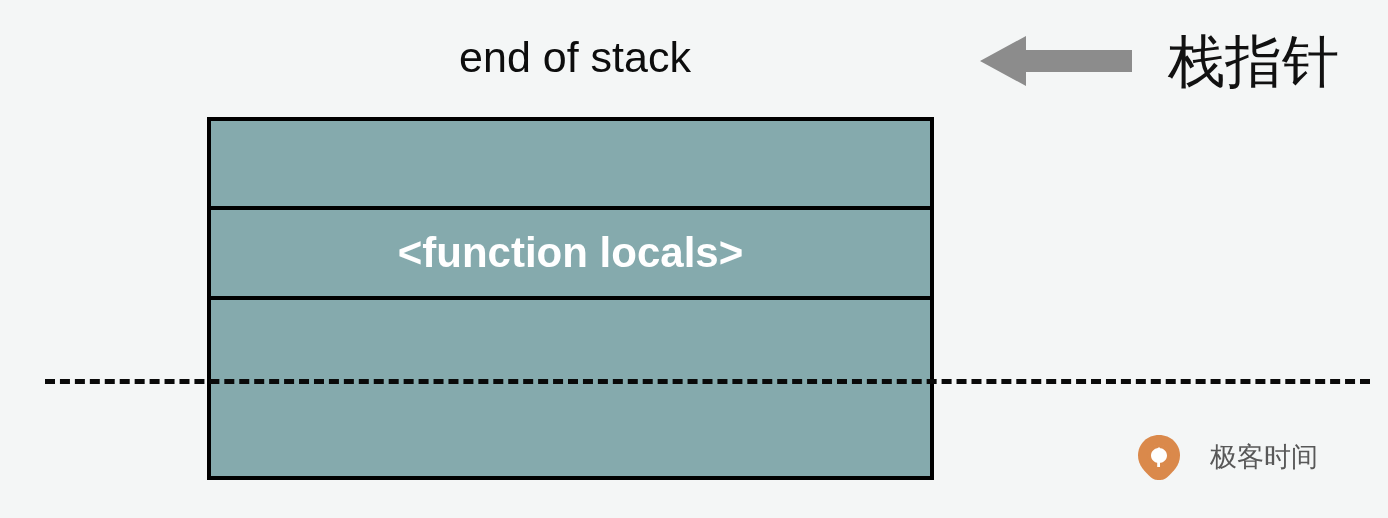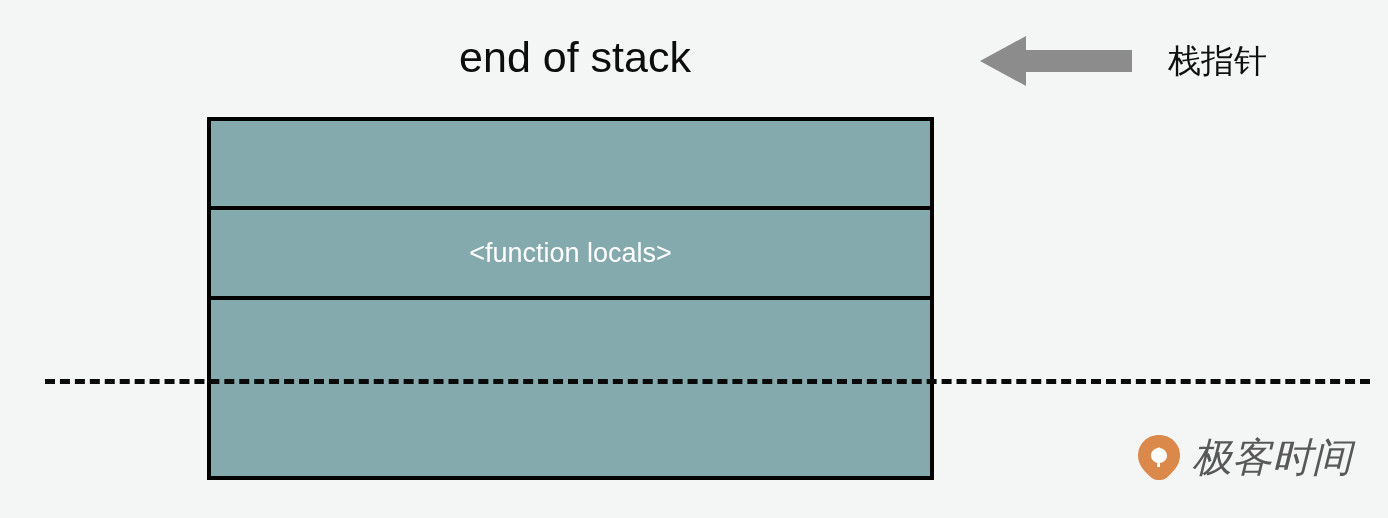--- a/index.html
+++ b/index.html
@@ -53,21 +53,21 @@
     align-items: center;
     justify-content: center;
     color: #ffffff;
     white-space: nowrap;
     overflow: hidden;
   }
   .slot + .slot {
     border-top: 4px solid #000000;
   }
   .slot-empty-top   { height: 85px; }
-  .slot-locals      { height: 90px; font-size: 27px; }
+  .slot-locals      { height: 90px; font-size: 42px; font-weight: bold; }
   .slot-saved-fp    { height: 85px; font-size: 41px; }
   .slot-empty-bottom{ flex: 1 1 auto; }
 
   
   .dashed-line {
     position: absolute;
     left: 45px;
     top: 379px;
     width: 1325px;
     height: 0;
@@ -87,21 +87,21 @@
   .arrow-left {
     position: relative;
     width: 152px;
     height: 50px;
     flex: 0 0 auto;
   }
   .arrow-left svg { display: block; }
 
   .pointer-label {
     margin-left: 36px;
-    font-size: 33px;
+    font-size: 57px;
     line-height: 50px;
     color: #111111;
     white-space: nowrap;
   }
 
   
   .watermark {
     position: absolute;
     left: 1136px;
     top: 434px;
@@ -109,26 +109,25 @@
     align-items: center;
     opacity: 0.93;
   }
   .wm-mark {
     width: 46px;
     height: 46px;
     flex: 0 0 auto;
   }
   .wm-mark svg { display: block; }
   .wm-text {
-    margin-left: 10px;
-    font-size: 40px;
+    margin-left: 28px;
+    font-size: 27px;
     line-height: 46px;
     color: #4d4d4d;
     white-space: nowrap;
-    font-style: italic;
   }
 </style>
 </head>
 <body>
 
 <div id="canvas">
 
   <div class="caption">end of stack</div>
 
   <div class="stack">

